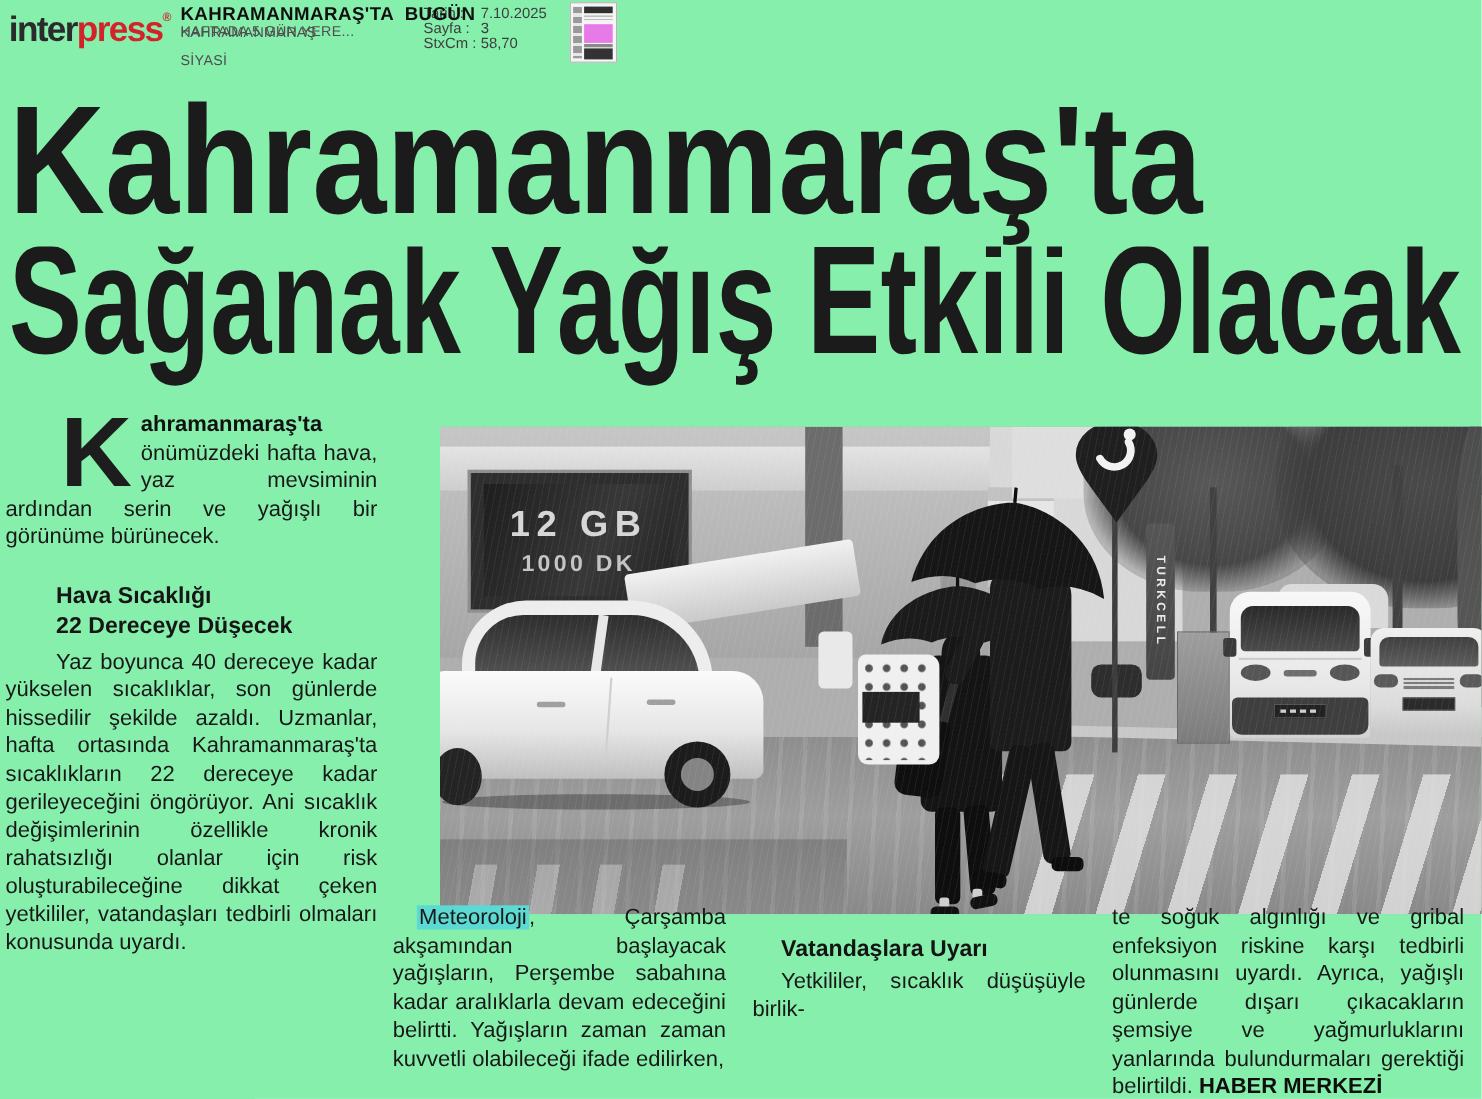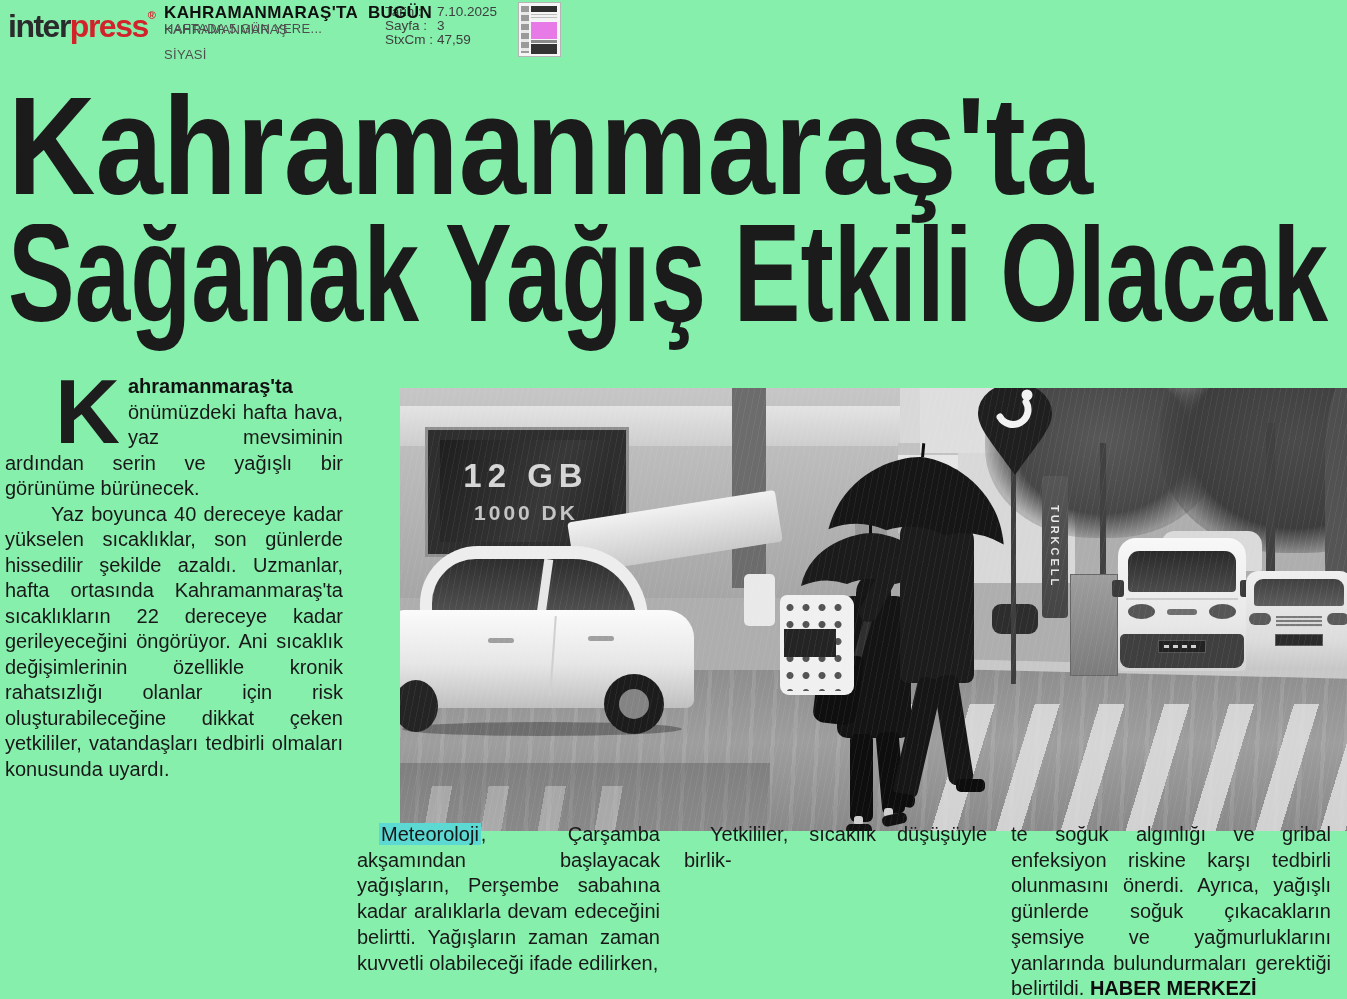--- a/index.html
+++ b/index.html
@@ -187,21 +187,21 @@
 <div class="page">
 
   <div>
     <div class="logo"><span>inter</span><span class="press">press</span><span class="reg">®</span></div>
 
     <div class="meta-label ml m-t">Tarih :</div>
     <div class="meta-value mv m-t">7.10.2025</div>
     <div class="meta-label ml m-s">Sayfa :</div>
     <div class="meta-value mv m-s">3</div>
     <div class="meta-label ml m-c">StxCm :</div>
-    <div class="meta-value mv m-c">47,59</div>
+    <div class="meta-value mv m-c">58,70</div>
 
     <div class="pub-name">KAHRAMANMARAŞ'TA  BUGÜN</div>
     <div class="pub-sub sub0">HAFTADA 5 GÜN YERE...</div>
     <div class="pub-sub sub1">KAHRAMANMARAŞ</div>
     <div class="pub-sub sub2">SİYASİ</div>
 
     <div class="thumb">
       <div class="t-strip"></div>
       <div class="t-head"></div>
       <div class="t-txt1"></div>
@@ -213,20 +213,21 @@
 
   <svg class="hl-svg hl1" width="1340" height="142">
     <text class="hl-text" x="2" y="108" font-size="140" textLength="1085" lengthAdjust="spacingAndGlyphs">Kahramanmaraş'ta</text>
   </svg>
   <svg class="hl-svg hl2" width="1340" height="148">
     <text class="hl-text" x="2" y="97" font-size="140" textLength="1320" lengthAdjust="spacingAndGlyphs">Sağanak Yağış Etkili Olacak</text>
   </svg>
 
   <div class="col1">
     <p><span class="dropcap">K</span><b>ahramanmaraş'ta</b><span> önümüzdeki hafta hava, yaz mevsiminin ardından serin ve yağışlı bir görünüme bürünecek.</span></p>
+    <div class="subhead"><span>Hava Sıcaklığı</span><br><span>22 Dereceye Düşecek</span></div>
     <p class="indent">Yaz boyunca 40 dereceye kadar yükselen sıcaklıklar, son günlerde hissedilir şekilde azaldı. Uzmanlar, hafta ortasında Kahramanmaraş'ta sıcaklıkların 22 dereceye kadar gerileyeceğini öngörüyor. Ani sıcaklık değişimlerinin özellikle kronik rahatsızlığı olanlar için risk oluşturabileceğine dikkat çeken yetkililer, vatandaşları tedbirli olmaları konusunda uyardı.</p>
 
   </div>
 
   <figure class="photo">
     <div class="ph-wall"></div>
     <div class="ph-fascia"></div>
     <div class="ph-window"></div>
     <div class="ph-sign">
       <div class="sign-l1">12 GB</div>
@@ -344,20 +345,21 @@
     </div>
 
     <div class="ph-rain"></div>
   </figure>
 
   <div class="bcols">
     <div class="bcol bc2">
       <p><span style="display:inline-block;width:22px"></span><span class="hl-cyan">Meteoroloji</span><span>, Çarşamba akşamından başlayacak yağışların, Perşembe sabahına kadar aralıklarla devam edeceğini belirtti. Yağışların zaman zaman kuvvetli olabileceği ifade edilirken,</span></p>
     </div>
     <div class="bcol bc3">
+      <div class="bsub bsub-mid">Vatandaşlara Uyarı</div>
       <p class="bindent">Yetkililer, sıcaklık düşüşüyle birlik-</p>
     </div>
     <div class="bcol bc4">
-      <p><span>te soğuk algınlığı ve gribal enfeksiyon riskine karşı tedbirli olunmasını önerdi. Ayrıca, yağışlı günlerde soğuk çıkacakların şemsiye ve yağmurluklarını yanlarında bulundurmaları gerektiği belirtildi. </span><span class="byline">HABER MERKEZİ</span></p>
+      <p><span>te soğuk algınlığı ve gribal enfeksiyon riskine karşı tedbirli olunmasını uyardı. Ayrıca, yağışlı günlerde dışarı çıkacakların şemsiye ve yağmurluklarını yanlarında bulundurmaları gerektiği belirtildi. </span><span class="byline">HABER MERKEZİ</span></p>
     </div>
   </div>
 
 </div>
 
 </body></html>

